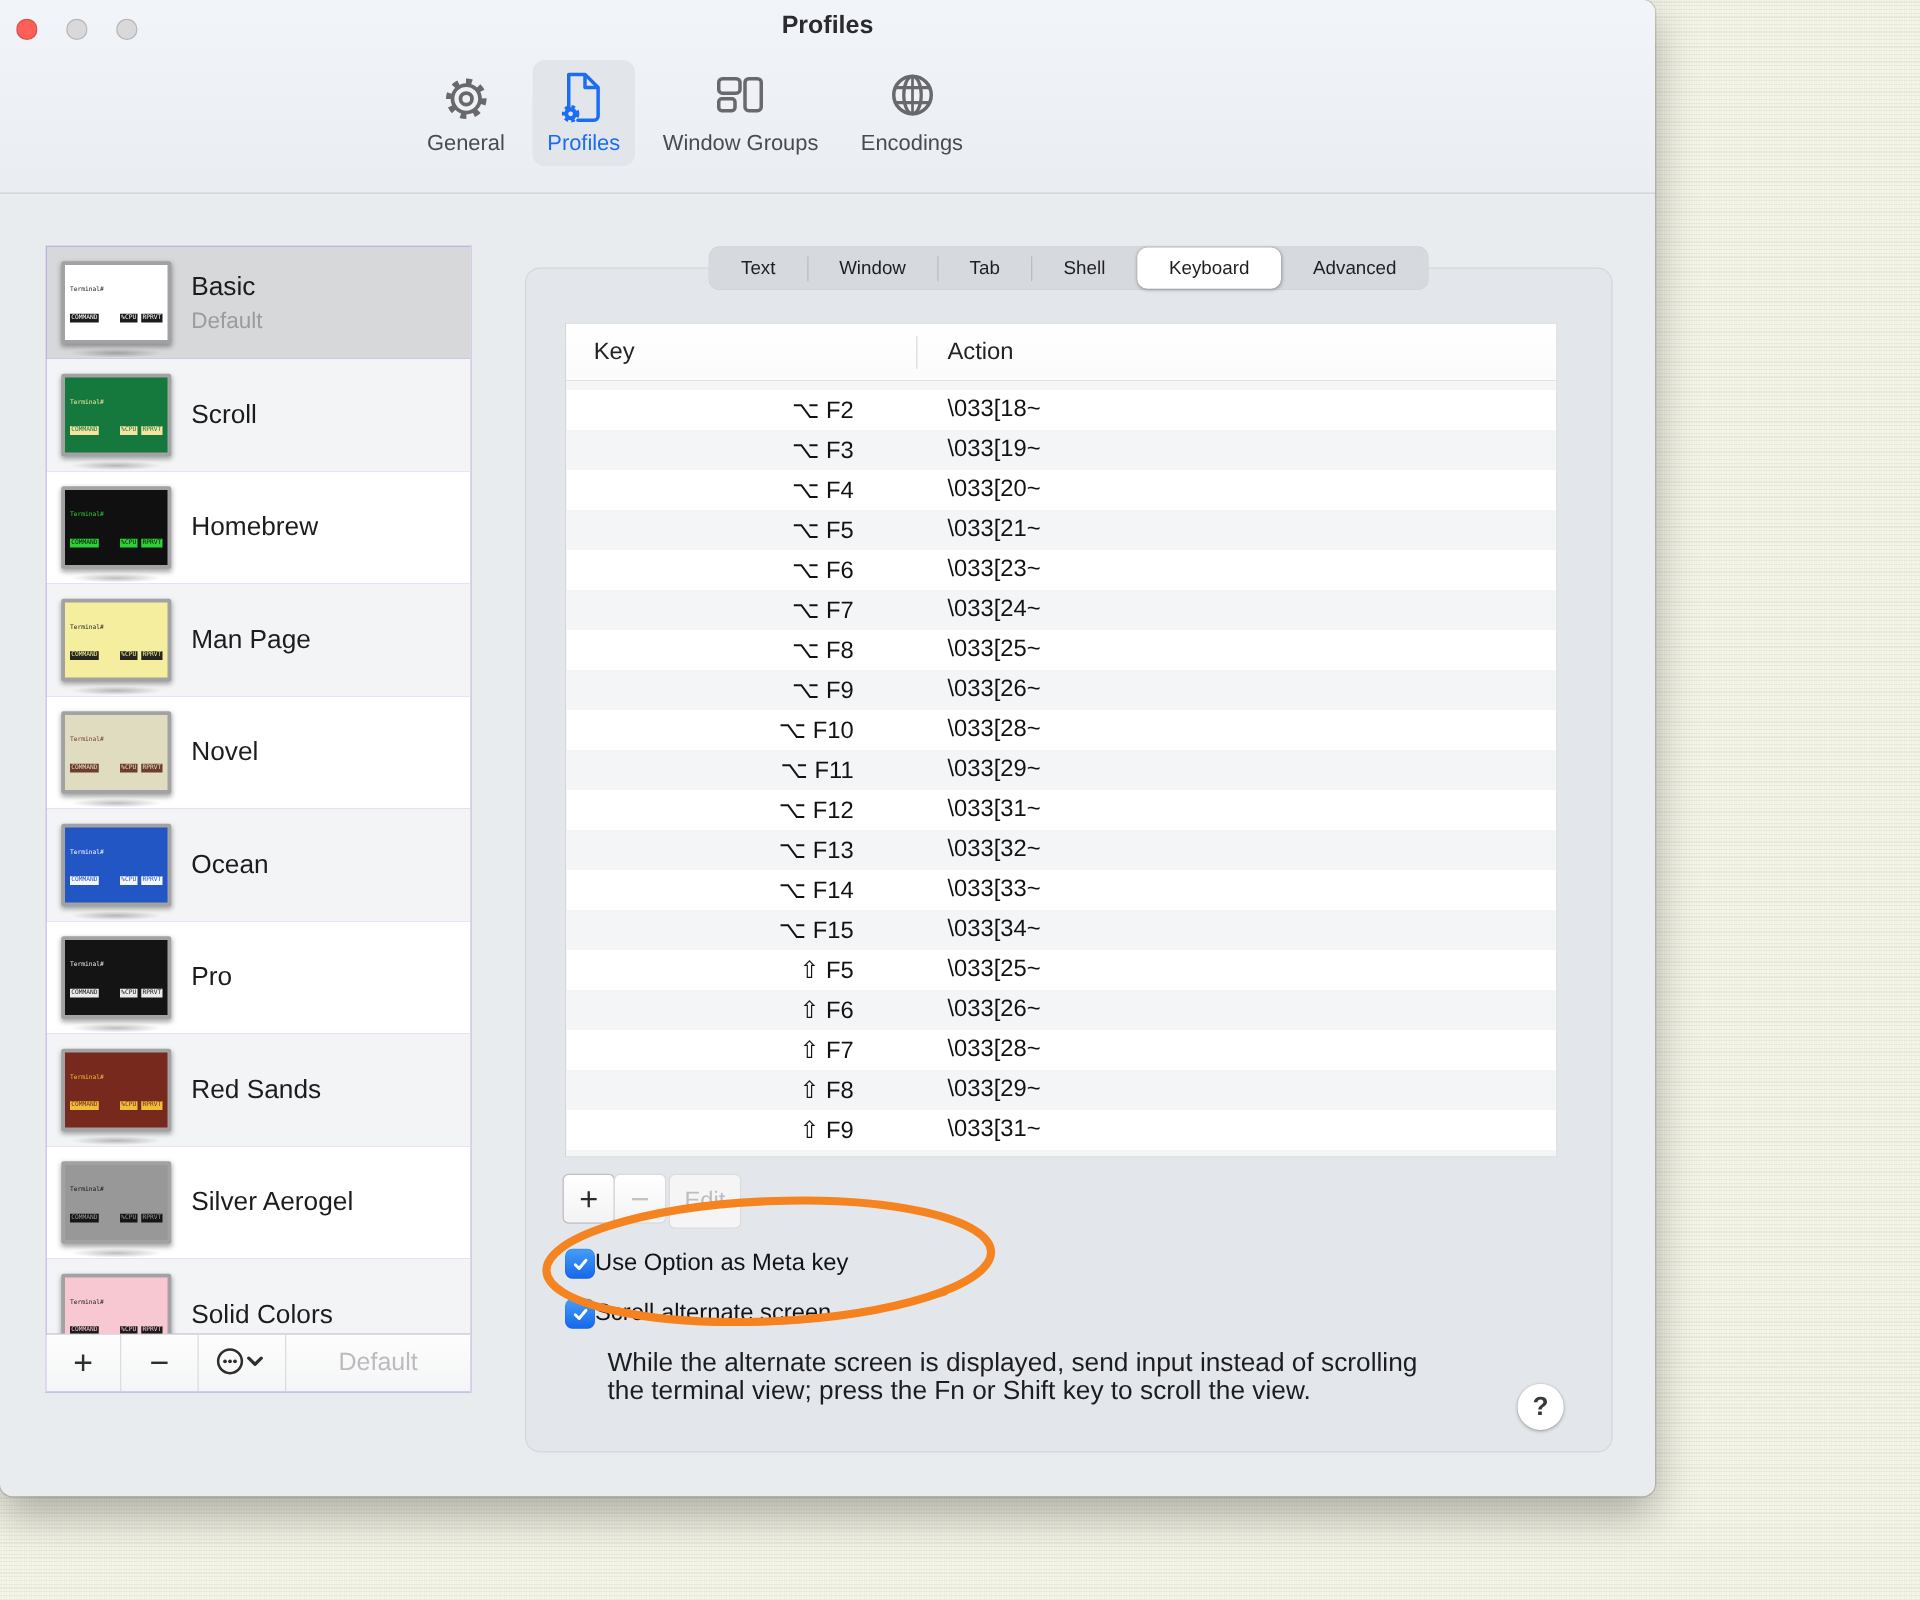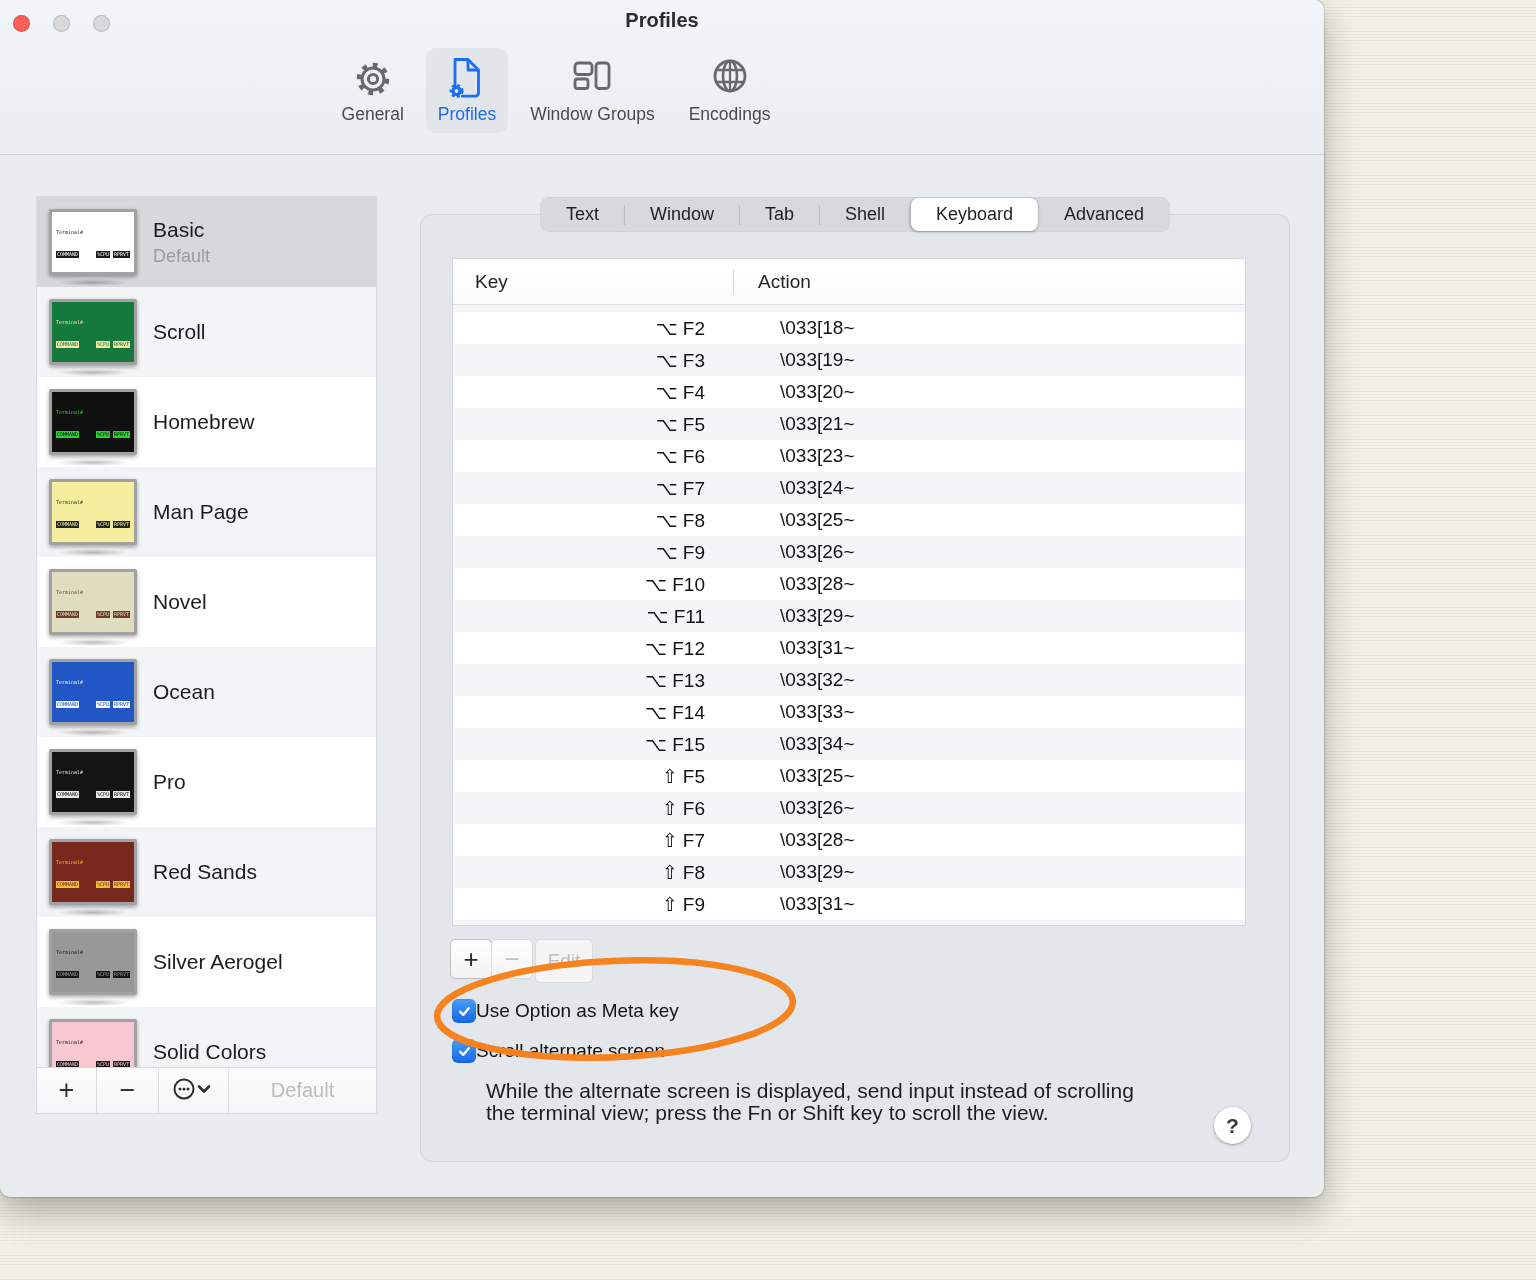--- a/index.html
+++ b/index.html
@@ -71,40 +71,40 @@
   .pbtn.p-more { width:70px; }
   .pbtn.p-default { flex:1; border-right:none; font-size:20px; color:#bcbcc0; }
 
   
   .panel { position:absolute; left:420px; top:214px; width:870px; height:948px;
     background:#e3e6ea; border:1px solid #d3d7db; border-radius:12px; }
 
   .tabs { position:absolute; left:855px; top:197px; transform:translateX(-50%);
     height:35px; display:flex; align-items:center; background:#d6d9dd; border-radius:9px; padding:1px;
     box-shadow: inset 0 0 0 0.5px rgba(0,0,0,.05); }
-  .seg { height:33px; padding:0 25px; font-size:18px; color:#1f1f22; display:flex; align-items:center;
+  .seg { height:33px; padding:0 25px; font-size:15px; color:#1f1f22; display:flex; align-items:center;
     border:none; background:transparent; border-radius:8px; white-space:nowrap; cursor:default;
     font-family:"Liberation Sans", sans-serif; }
   .seg.selected { background:#ffffff; box-shadow:0 1px 3px rgba(0,0,0,.30), 0 0 0 0.5px rgba(0,0,0,.05); }
   .seg-sep { width:1px; height:20px; background:#b9bcc0; }
 
   
   .ktable { position:absolute; left:452px; top:258px; width:794px; height:668px;
     background:#fff; border:1px solid #d4d7da; display:flex; flex-direction:column; overflow:hidden; }
   .thead { height:46px; flex:none; display:flex; align-items:center;
     background:linear-gradient(#ffffff,#fbfbfc); border-bottom:1px solid #dfe1e3; }
   .th-key { width:280px; padding-left:22px; font-size:19px; color:#232326; }
   .vdiv { width:1px; height:26px; background:#d9d9db; }
   .th-action { padding-left:24px; font-size:19px; color:#232326; }
   .prestripe { height:7px; flex:none; background:#f4f5f6; }
   .tbody { flex:none; }
   .krow { height:32px; display:flex; align-items:center; font-size:19px; color:#121214; }
   .tbody .krow:nth-child(even) { background:#f4f5f6; }
   .kcell { width:255px; flex:none; text-align:right; padding-right:25px;
-    font-family:"Liberation Sans","DejaVu Sans",sans-serif;margin-left:22px; }
+    font-family:"Liberation Sans","DejaVu Sans",sans-serif; }
   .acell { padding-left:50px; }
   .tailstripe { flex:1; background:#f4f5f6; }
 
   
   .editbar { position:absolute; left:450px; top:939px; display:flex; align-items:flex-start; }
   .ebtn { height:40px; display:flex; align-items:center; justify-content:center; border-radius:5px;
     background:linear-gradient(#ffffff,#f3f3f4); cursor:default; }
   .ebtn.e-add { width:42px; border:1px solid #bfbfc2; font-size:26px; font-weight:300; color:#2b2b2e; }
   .ebtn.e-remove { width:42px; border:1px solid #dadadc; font-size:26px; font-weight:300; color:#c2c2c5; margin-left:-1px; }
   .ebtn.e-edit { width:58px; height:44px; border:1px solid #dcdcde; font-size:19px; color:#bdbdc1; margin-left:2px; background:#f5f5f6; }

